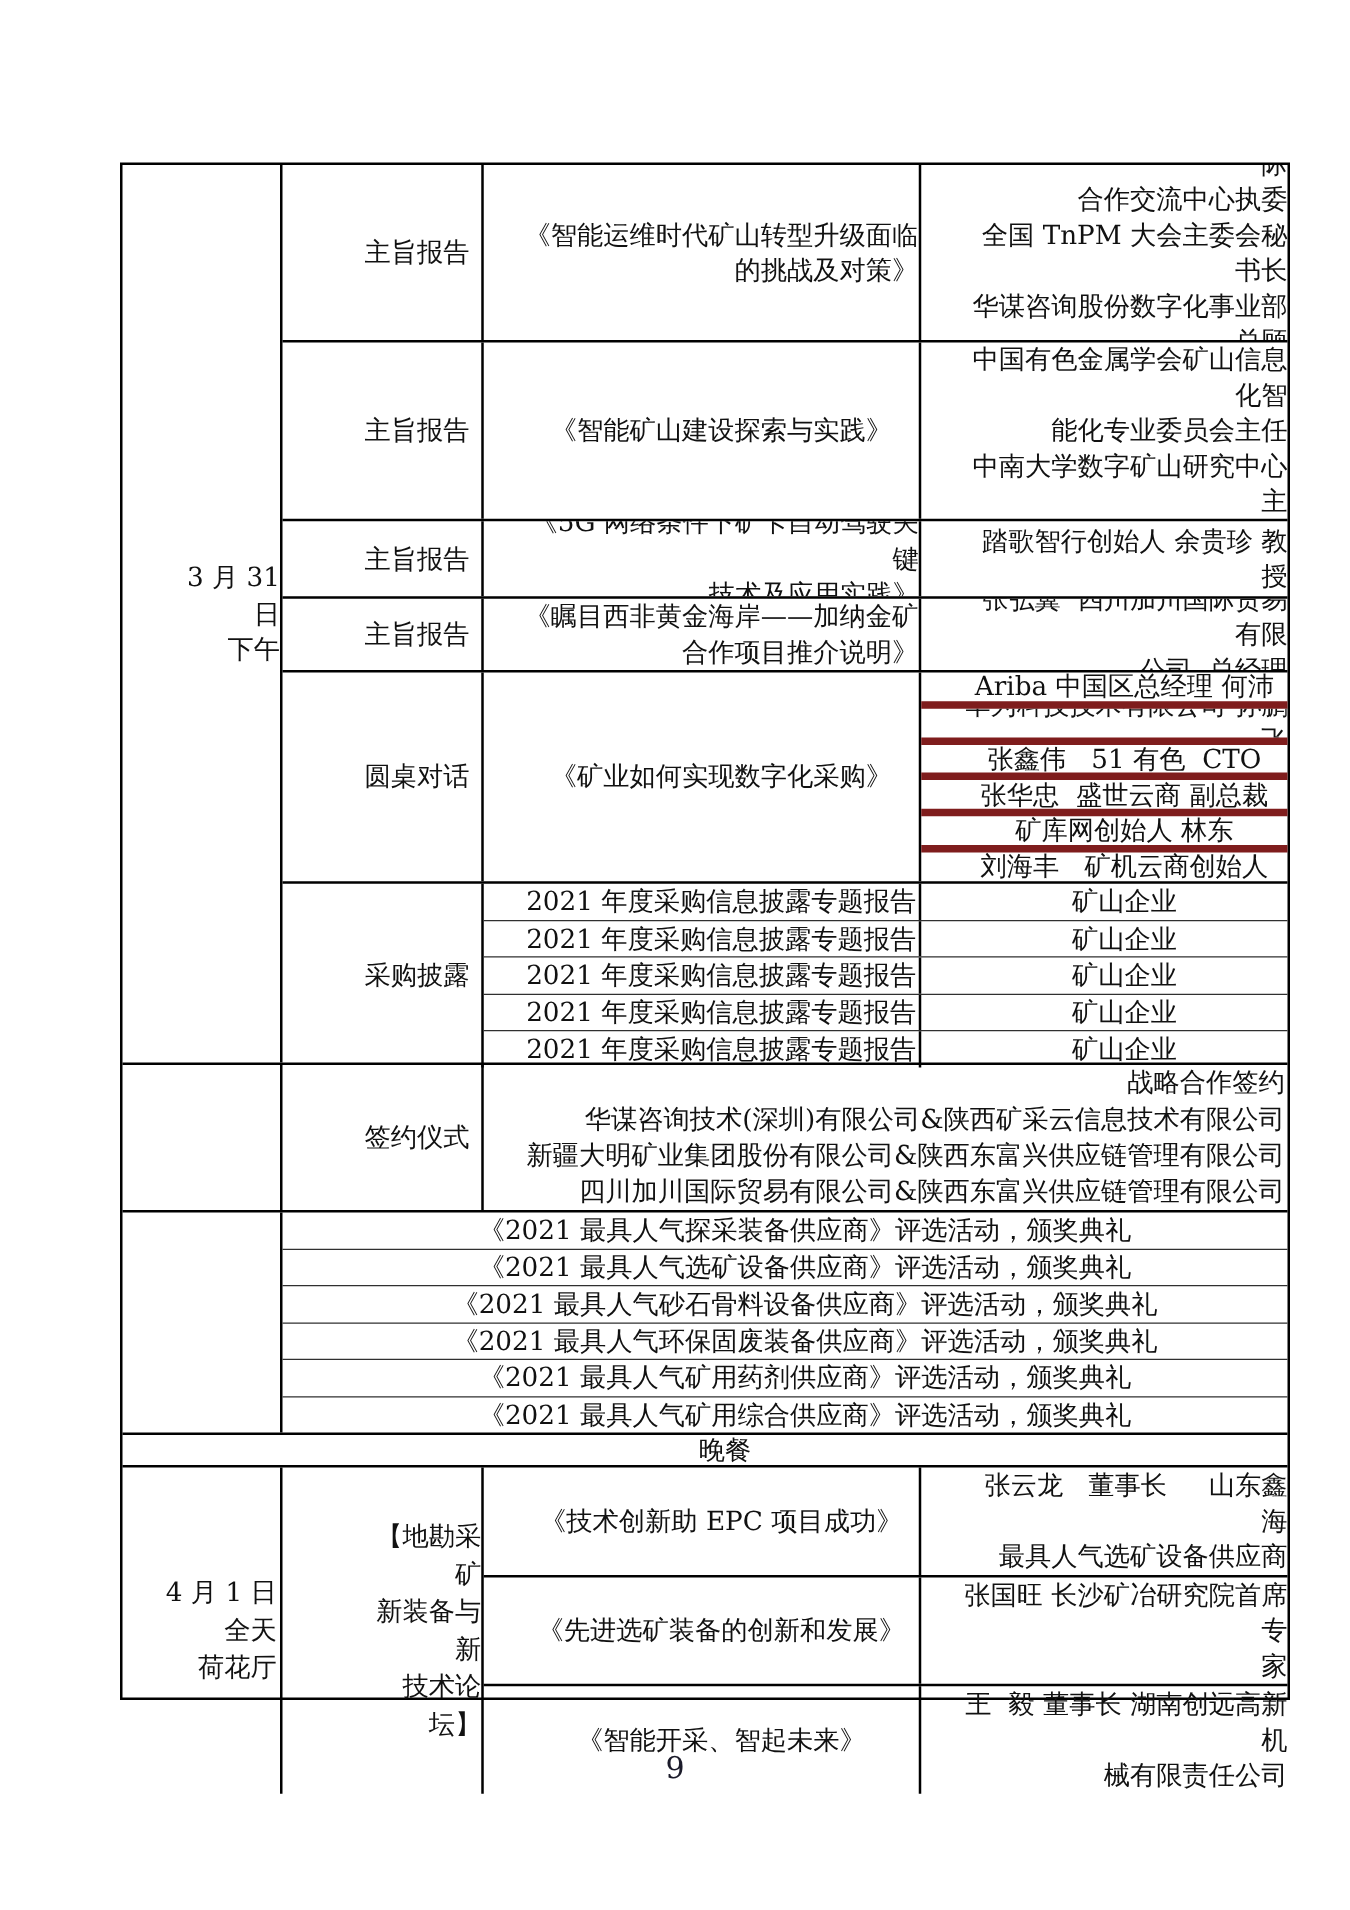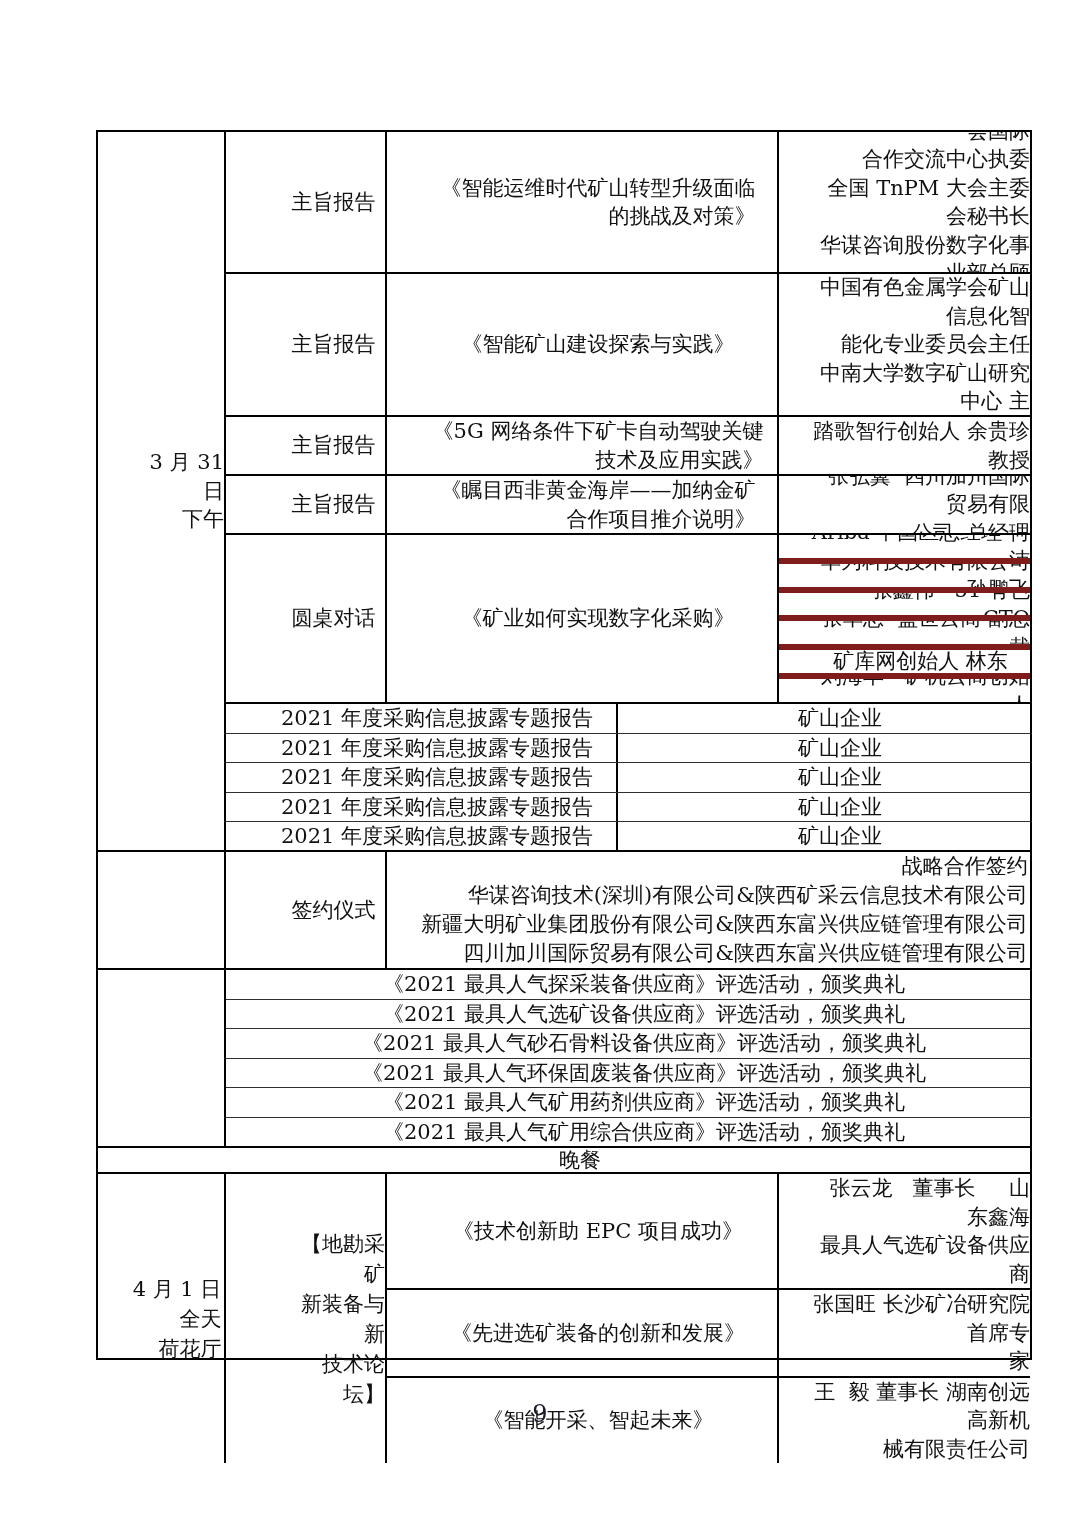--- a/index.html
+++ b/index.html
@@ -22,21 +22,21 @@
     display: flex; align-items: center; justify-content: center;
     text-align: right; white-space: pre-wrap;
     font-size: 21px; line-height: 28.5px;
     border-right: 2px solid #000;
     overflow: hidden;
     padding-left: 32px;
   }
   .cell.no-r { border-right: none; }
   .w-date   { width: 128px; }
   .w-cat    { width: 137px; margin-left: 24px; }
-  .w-topic  { width: 392px; }
+  .w-topic  { width: 350px; }
   .w-sp     { flex: 1; }
   .rows { display: flex; flex-direction: column; flex: 1; }
   .row  { display: flex; border-bottom: 2px solid #000; }
   .row.last { border-bottom: none; flex: 1; }
   .hA1 { height: 142px; } .hA2 { height: 143px; }
   .hA3 { height: 62px; }  .hA4 { height: 59px; }
   .hA5 { height: 169px; }
   .bandA { height: 720px; }
   .bandB { height: 123px; }
   .bandC { height: 178px; }
@@ -107,20 +107,21 @@
           <div class="cell no-r sub">Ariba 中国区总经理 何沛</div>
           <div class="cell no-r sub">华为科技技术有限公司 孙鹏飞</div>
           <div class="cell no-r sub">张鑫伟   51 有色  CTO</div>
           <div class="cell no-r sub">张华忠  盛世云商 副总裁</div>
           <div class="cell no-r sub">矿库网创始人 林东</div>
           <div class="cell no-r sub last">刘海丰   矿机云商创始人</div>
         </div>
       </div>
 
       <div class="row last">
+        <div class="cell w-cat">采购披露</div>
         <div class="stack thin">
           <div class="subrow">
             <div class="cell w-topic">2021 年度采购信息披露专题报告</div>
             <div class="cell w-sp no-r">矿山企业</div>
           </div>
           <div class="subrow">
             <div class="cell w-topic">2021 年度采购信息披露专题报告</div>
             <div class="cell w-sp no-r">矿山企业</div>
           </div>
           <div class="subrow">

